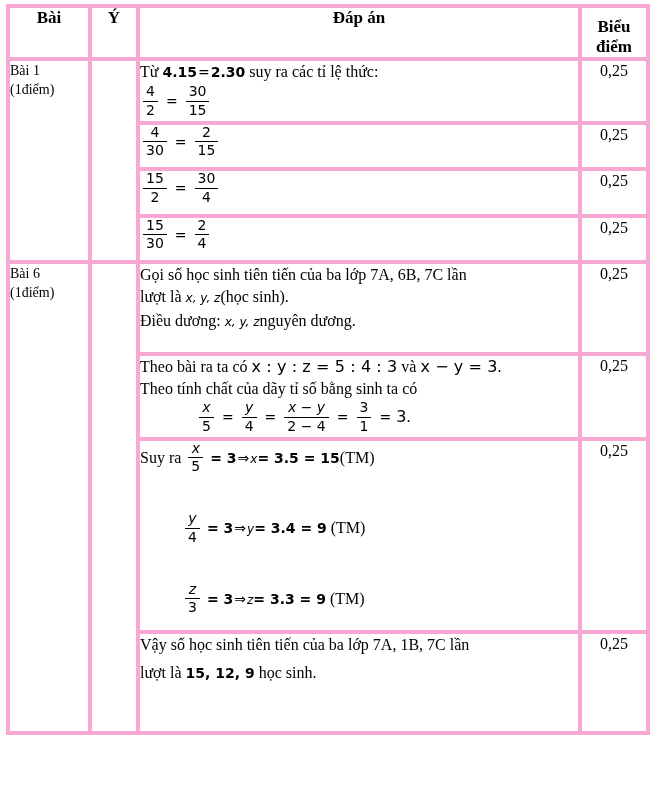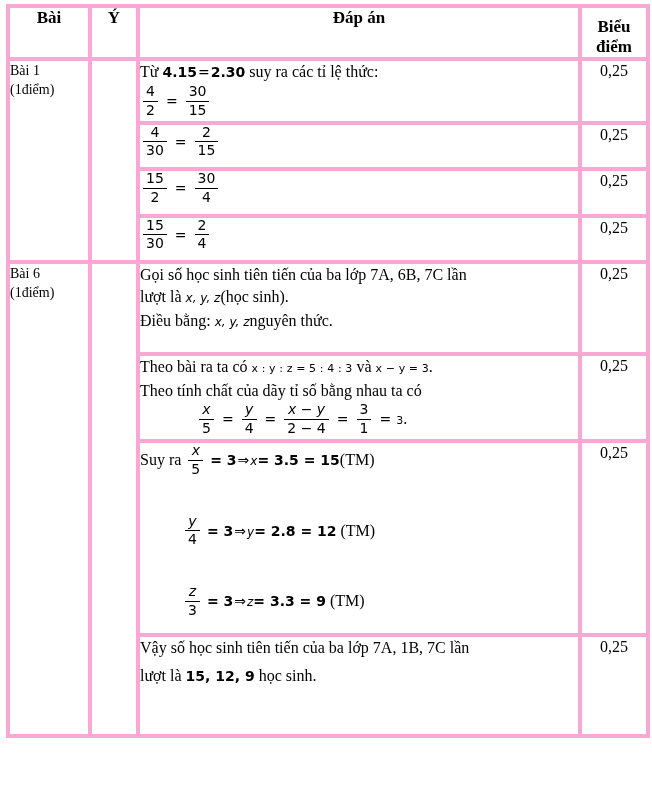--- a/index.html
+++ b/index.html
@@ -78,21 +78,21 @@
   .diem {
     text-align: center;
     font-size: 16px;
     line-height: 20px;
     padding-top: 6px;
   }
 
   
   .m {
     font-family: "DejaVu Sans", "Liberation Sans", sans-serif;
-    font-size: 11px;
+    font-size: 16px;
     letter-spacing: 0.1px;
   }
   .mv {
     font-family: "DejaVu Sans", "Liberation Sans", sans-serif;
     font-style: italic;
     font-size: 12px;
   }
   .mn {
     font-family: "DejaVu Sans", "Liberation Sans", sans-serif;
     font-weight: bold;
@@ -257,38 +257,38 @@
       <td rowspan="4"></td>
       <td class="ans">
         <p>
           <span>Gọi số học sinh tiên tiến của ba lớp 7A, 6B, 7C lần</span>
         </p>
         <p>
           <span>lượt là</span>
           <span class="mv">x, y, z</span><span>(học sinh).</span>
         </p>
         <p>
-          <span>Điều bằng:</span>
-          <span class="mv">x, y, z</span><span>nguyên thức.</span>
+          <span>Điều dương:</span>
+          <span class="mv">x, y, z</span><span>nguyên dương.</span>
         </p>
         <div class="spacer-md"></div>
       </td>
       <td class="diem">0,25</td>
     </tr>
 
     <tr>
       <td class="ans">
         <p>
           <span>Theo bài ra ta có</span>
           <span class="m">x : y : z = 5 : 4 : 3</span>
           <span>và</span>
           <span class="m">x − y = 3</span><span>.</span>
         </p>
         <p>
-          <span>Theo tính chất của dãy tỉ số bằng nhau ta có</span>
+          <span>Theo tính chất của dãy tỉ số bằng sinh ta có</span>
         </p>
         <p class="eqline eq-indent tall">
           <span class="frac">
             <span class="num"><i>x</i></span>
             <span class="den">5</span>
           </span>
           <span class="op">=</span>
           <span class="frac">
             <span class="num"><i>y</i></span>
             <span class="den">4</span>
@@ -319,21 +319,21 @@
             <span class="den">5</span>
           </span>
           <span class="mn">= 3</span><span class="op">⇒</span><span class="mv">x</span><span class="mn">= 3.5 = 15</span><span>(TM)</span>
         </p>
         <div class="spacer-lg"></div>
         <p class="eqline eq-indent2 tall">
           <span class="frac">
             <span class="num"><i>y</i></span>
             <span class="den">4</span>
           </span>
-          <span class="mn">= 3</span><span class="op">⇒</span><span class="mv">y</span><span class="mn">= 2.8 = 12</span>
+          <span class="mn">= 3</span><span class="op">⇒</span><span class="mv">y</span><span class="mn">= 3.4 = 9</span>
           <span>(TM)</span>
         </p>
         <div class="spacer-lg"></div>
         <p class="eqline eq-indent2 tall">
           <span class="frac">
             <span class="num"><i>z</i></span>
             <span class="den">3</span>
           </span>
           <span class="mn">= 3</span><span class="op">⇒</span><span class="mv">z</span><span class="mn">= 3.3 = 9</span>
           <span>(TM)</span>

